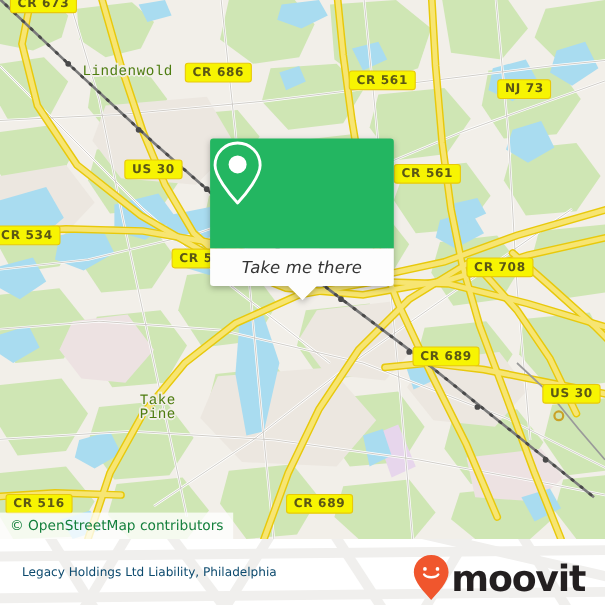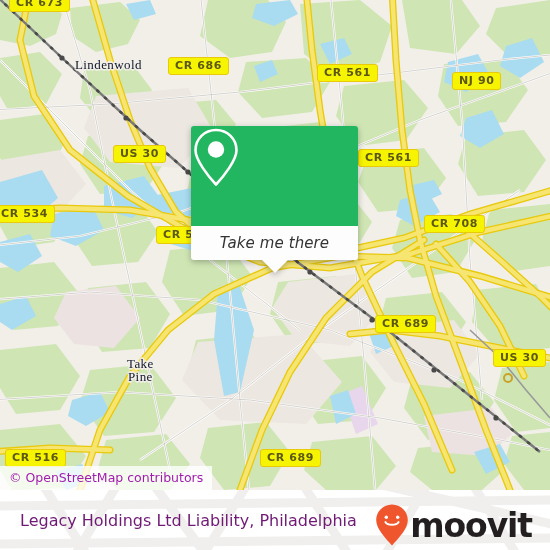--- a/index.html
+++ b/index.html
@@ -10,23 +10,23 @@
   }
   #root{position:relative;width:550px;height:550px;overflow:hidden;}
 
   
   .map{position:absolute;left:0;top:0;width:550px;height:490px;overflow:hidden;background:#f2efe9;}
   .map svg{position:absolute;left:0;top:0;}
 
   
   .place-label{
     position:absolute;
-    font-family:Liberation Serif, serif;
+    font-family:Liberation Mono, monospace;
     font-size:13px;
-    color:#0f172a;
+    color:#4d7c0f;
     letter-spacing:.4px;
     white-space:nowrap;
     text-shadow:
       1.6px 0 0 #f2efe9, -1.6px 0 0 #f2efe9,
       0 1.6px 0 #f2efe9, 0 -1.6px 0 #f2efe9,
       1.2px 1.2px 0 #f2efe9, -1.2px 1.2px 0 #f2efe9,
       1.2px -1.2px 0 #f2efe9, -1.2px -1.2px 0 #f2efe9;
     line-height:13px;
     pointer-events:none;
     padding-left:42px;
@@ -48,21 +48,21 @@
     white-space:nowrap;
     line-height:13px;
     box-sizing:border-box;
   }
 
   
   .attribution{
     position:absolute;
     left:0;bottom:0;
     background:rgba(255,255,255,.78);
-    color:#a21caf;
+    color:#15803d;
     font-family:"DejaVu Sans", sans-serif;
     font-size:12.5px;
     padding:4px 9px 5px 9px;
     white-space:nowrap;
     line-height:15px;
   }
 
   
   .callout{
     position:absolute;
@@ -106,22 +106,22 @@
     width:550px;height:60px;
     background:#ffffff;
     overflow:hidden;
   }
   .footer-watermark{position:absolute;left:0;top:0;opacity:1;}
   .footer-text{
     position:absolute;
     left:20px;top:0;height:60px;
     display:flex;align-items:center;
     font-family:"DejaVu Sans", sans-serif;
-    font-size:16px;
-    color:#701a75;
+    font-size:11px;
+    color:#0c4a6e;
     white-space:nowrap;
   }
   .brand{
     position:absolute;
     right:18px;top:0;height:70px;
     display:flex;align-items:center;gap:1px;
   }
   .brand-word{
     font-family:"DejaVu Sans", sans-serif;
     font-size:33px;
@@ -311,26 +311,26 @@
       <span>Lindenwold</span>
     </div>
     <div class="place-label two-line" style="left:85px;top:357px;">
       <div>Take</div>
       <div>Pine</div>
     </div>
 
     <div class="shield" style="left:9px;top:-6px;">CR 673</div>
     <div class="shield" style="left:168px;top:57px;">CR 686</div>
     <div class="shield" style="left:317px;top:64px;">CR 561</div>
-    <div class="shield" style="left:452px;top:72px;">NJ 90</div>
+    <div class="shield" style="left:452px;top:72px;">NJ 73</div>
     <div class="shield" style="left:113px;top:145px;">US 30</div>
     <div class="shield" style="left:358px;top:149px;">CR 561</div>
     <div class="shield" style="left:-6px;top:205px;">CR 534</div>
     <div class="shield" style="left:156px;top:226px;">CR 534</div>
-    <div class="shield" style="left:424px;top:215px;">CR 708</div>
+    <div class="shield" style="left:424px;top:234px;">CR 708</div>
     <div class="shield" style="left:375px;top:315px;">CR 689</div>
     <div class="shield" style="left:493px;top:349px;">US 30</div>
     <div class="shield" style="left:5px;top:449px;">CR 516</div>
     <div class="shield" style="left:260px;top:449px;">CR 689</div>
 
     <div class="callout">
       <div class="callout-head">
         <svg width="50" height="62" viewBox="0 0 50 62">
           <path d="M25,4 C13.5,4 4.5,13 4.5,24.3 C4.5,34 17,50 25,58.5 C33,50 45.5,34 45.5,24.3 C45.5,13 36.5,4 25,4 Z" fill="none" stroke="#ffffff" stroke-width="2.6" stroke-linejoin="round"></path>
           <circle cx="25" cy="23.5" r="8.2" fill="#ffffff"></circle>

